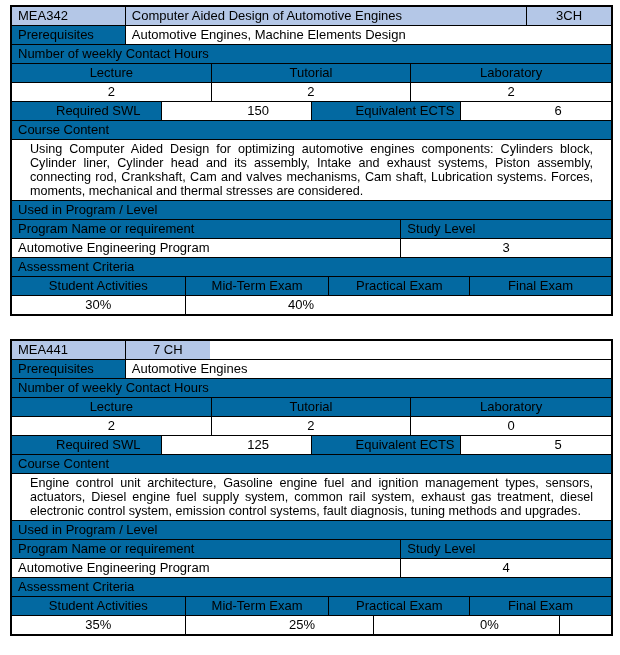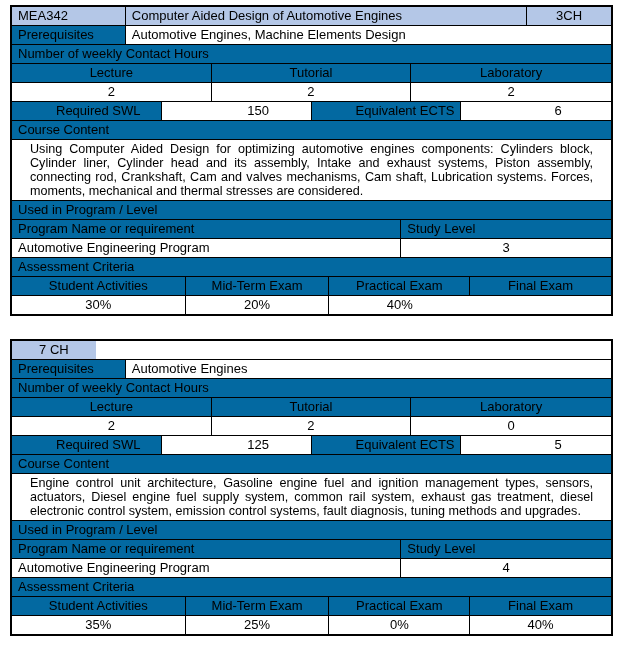--- a/index.html
+++ b/index.html
@@ -17,21 +17,21 @@
     background: #ffffff;
     overflow: hidden;
   }
   .ctable {
     width: 603px;
     border: 2px solid #000;
     background: #fff;
   }
   .ctable.second { margin-top: 23px; }
   .row { display: flex; border-bottom: 1px solid #000; }
-  .row:last-child { border-bottom: none; }
+  .row:last-child { border-bottom: none; gap: 45px; }
   .cell {
     height: 18px;
     line-height: 18px;
     font-size: 13px;
     padding: 0 6px;
     overflow: hidden;
     white-space: nowrap;
     border-right: 1px solid #000;
     flex-shrink: 0;
   }
@@ -120,27 +120,27 @@
       <div class="cell green w-full">Assessment Criteria</div>
     </div>
     <div class="row">
       <div class="cell green w-sa center">Student Activities</div>
       <div class="cell green w-mt center">Mid-Term Exam</div>
       <div class="cell green w-pe center">Practical Exam</div>
       <div class="cell green w-fe center">Final Exam</div>
     </div>
     <div class="row">
       <div class="cell w-sa center">30%</div>
-      <div class="cell w-mt center">20%</div>
       <div class="cell w-fe center">40%</div>
     </div>
   </div>
 
   <div class="ctable second">
     <div class="row">
+      <div class="cell blue w-code">MEA441</div>
       <div class="cell blue w-ch center">7 CH</div>
     </div>
     <div class="row">
       <div class="cell green w-prq-l">Prerequisites</div>
       <div class="cell w-prq-v">Automotive Engines</div>
     </div>
     <div class="row">
       <div class="cell green w-full">Number of weekly Contact Hours</div>
     </div>
     <div class="row">

